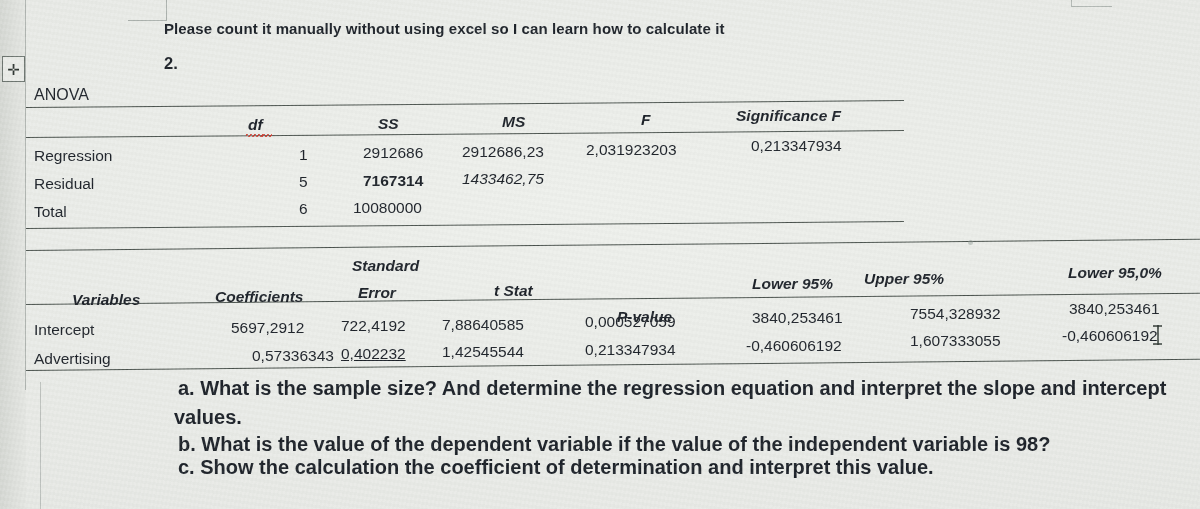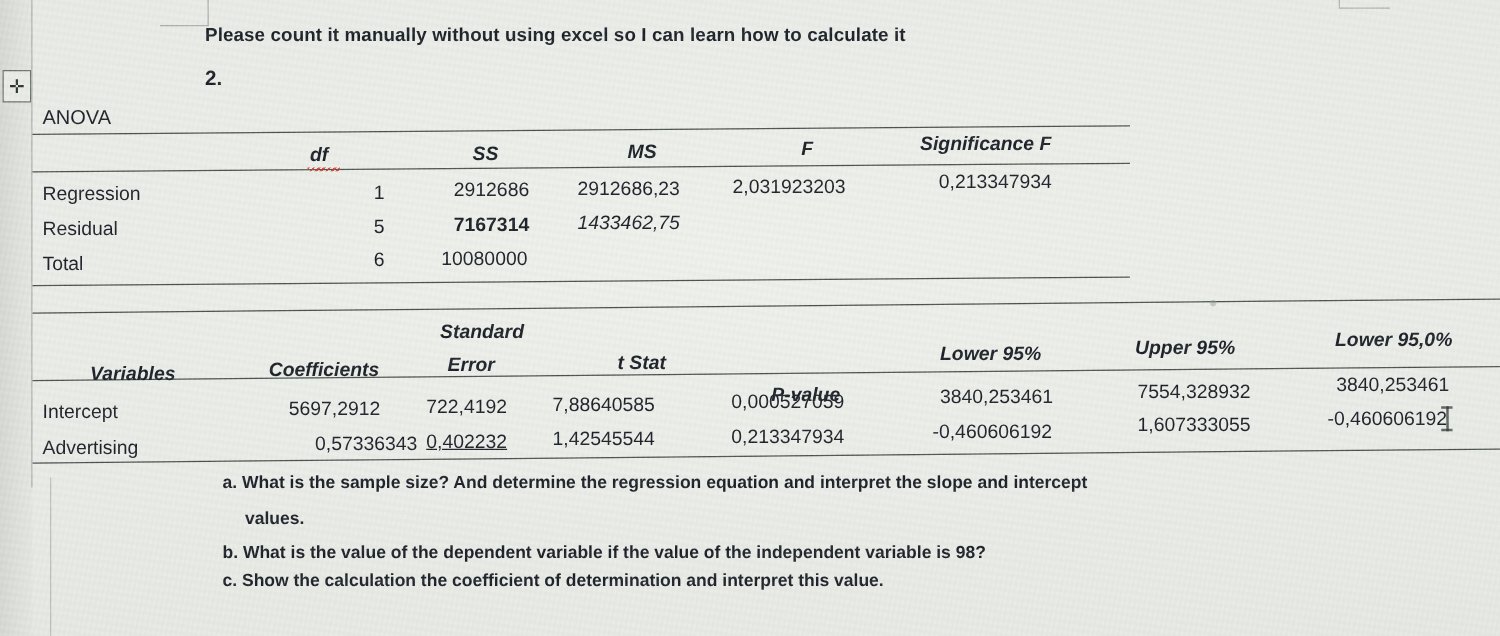--- a/index.html
+++ b/index.html
@@ -148,21 +148,21 @@
   .text-caret::after { bottom: 0; }
   .text-caret i {
     position: absolute;
     left: 4px; top: 0; width: 1.6px; height: 20px;
     background: rgba(45,55,50,.75);
   }
 
   
   .q {
     position: absolute;
-    font-size: 14px;
+    font-size: 20px;
     font-weight: 600;
     white-space: nowrap;
     line-height: 1;
   }
 
   .dot {
     position: absolute;
     width: 5px; height: 5px;
     border-radius: 50%;
     background: rgba(140,150,145,.45);
@@ -220,21 +220,21 @@
   <div class="rule" style="left:26px; top:304px; width:1174px; transform: rotate(-0.55deg);"></div>
   <div class="rule" style="left:26px; top:370px; width:1174px; transform: rotate(-0.55deg);"></div>
 
   <div class="cell hdr" style="left:352px; top:258px;">Standard</div>
   <div class="cell hdr" style="left:358px; top:285px;">Error</div>
   <div class="cell hdr" style="left:72px; top:292px;">Variables</div>
   <div class="cell hdr" style="left:215px; top:289px;">Coefficients</div>
   <div class="cell hdr" style="left:494px; top:283px;">t Stat</div>
   <div class="cell hdr" style="left:617px; top:280px;margin-top:29px;">P-value</div>
   <div class="cell hdr" style="left:752px; top:276px;">Lower 95%</div>
-  <div class="cell hdr" style="left:908px; top:271px;">Upper 95%</div>
+  <div class="cell hdr" style="left:864px; top:271px;">Upper 95%</div>
   <div class="cell hdr" style="left:1068px; top:265px;">Lower 95,0%</div>
 
   <div class="cell rowlabel" style="left:34px; top:322px;">Intercept</div>
   <div class="cell num" style="left:231px; top:320px;">5697,2912</div>
   <div class="cell num" style="left:341px; top:318px;">722,4192</div>
   <div class="cell num" style="left:442px; top:317px;">7,88640585</div>
   <div class="cell num" style="left:585px; top:314px;">0,000527059</div>
   <div class="cell num" style="left:752px; top:310px;">3840,253461</div>
   <div class="cell num" style="left:910px; top:306px;">7554,328932</div>
   <div class="cell num" style="left:1069px; top:301px;">3840,253461</div>
@@ -248,18 +248,18 @@
   <div class="cell num" style="left:910px; top:333px;text-align:center;">1,607333055</div>
   <div class="cell num" style="left:1062px; top:328px;">-0,460606192</div>
 
   <div class="text-caret">
       <i></i>
     </div>
 
   <div class="dot" style="left:968px; top:240px;"></div>
 
   <div class="q" style="left:178px; top:378px;">a. What is the sample size? And determine the regression equation and interpret the slope and intercept</div>
-  <div class="q" style="left:196px; top:407px;text-align:center;">values.</div>
+  <div class="q" style="left:174px; top:407px;text-align:center;">values.</div>
   <div class="q" style="left:178px; top:434px;">b. What is the value of the dependent variable if the value of the independent variable is 98?</div>
   <div class="q" style="left:178px; top:457px;">c. Show the calculation the coefficient of determination and interpret this value.</div>
 
   <div id="grain"></div>
 </div>
 
 </body></html>

